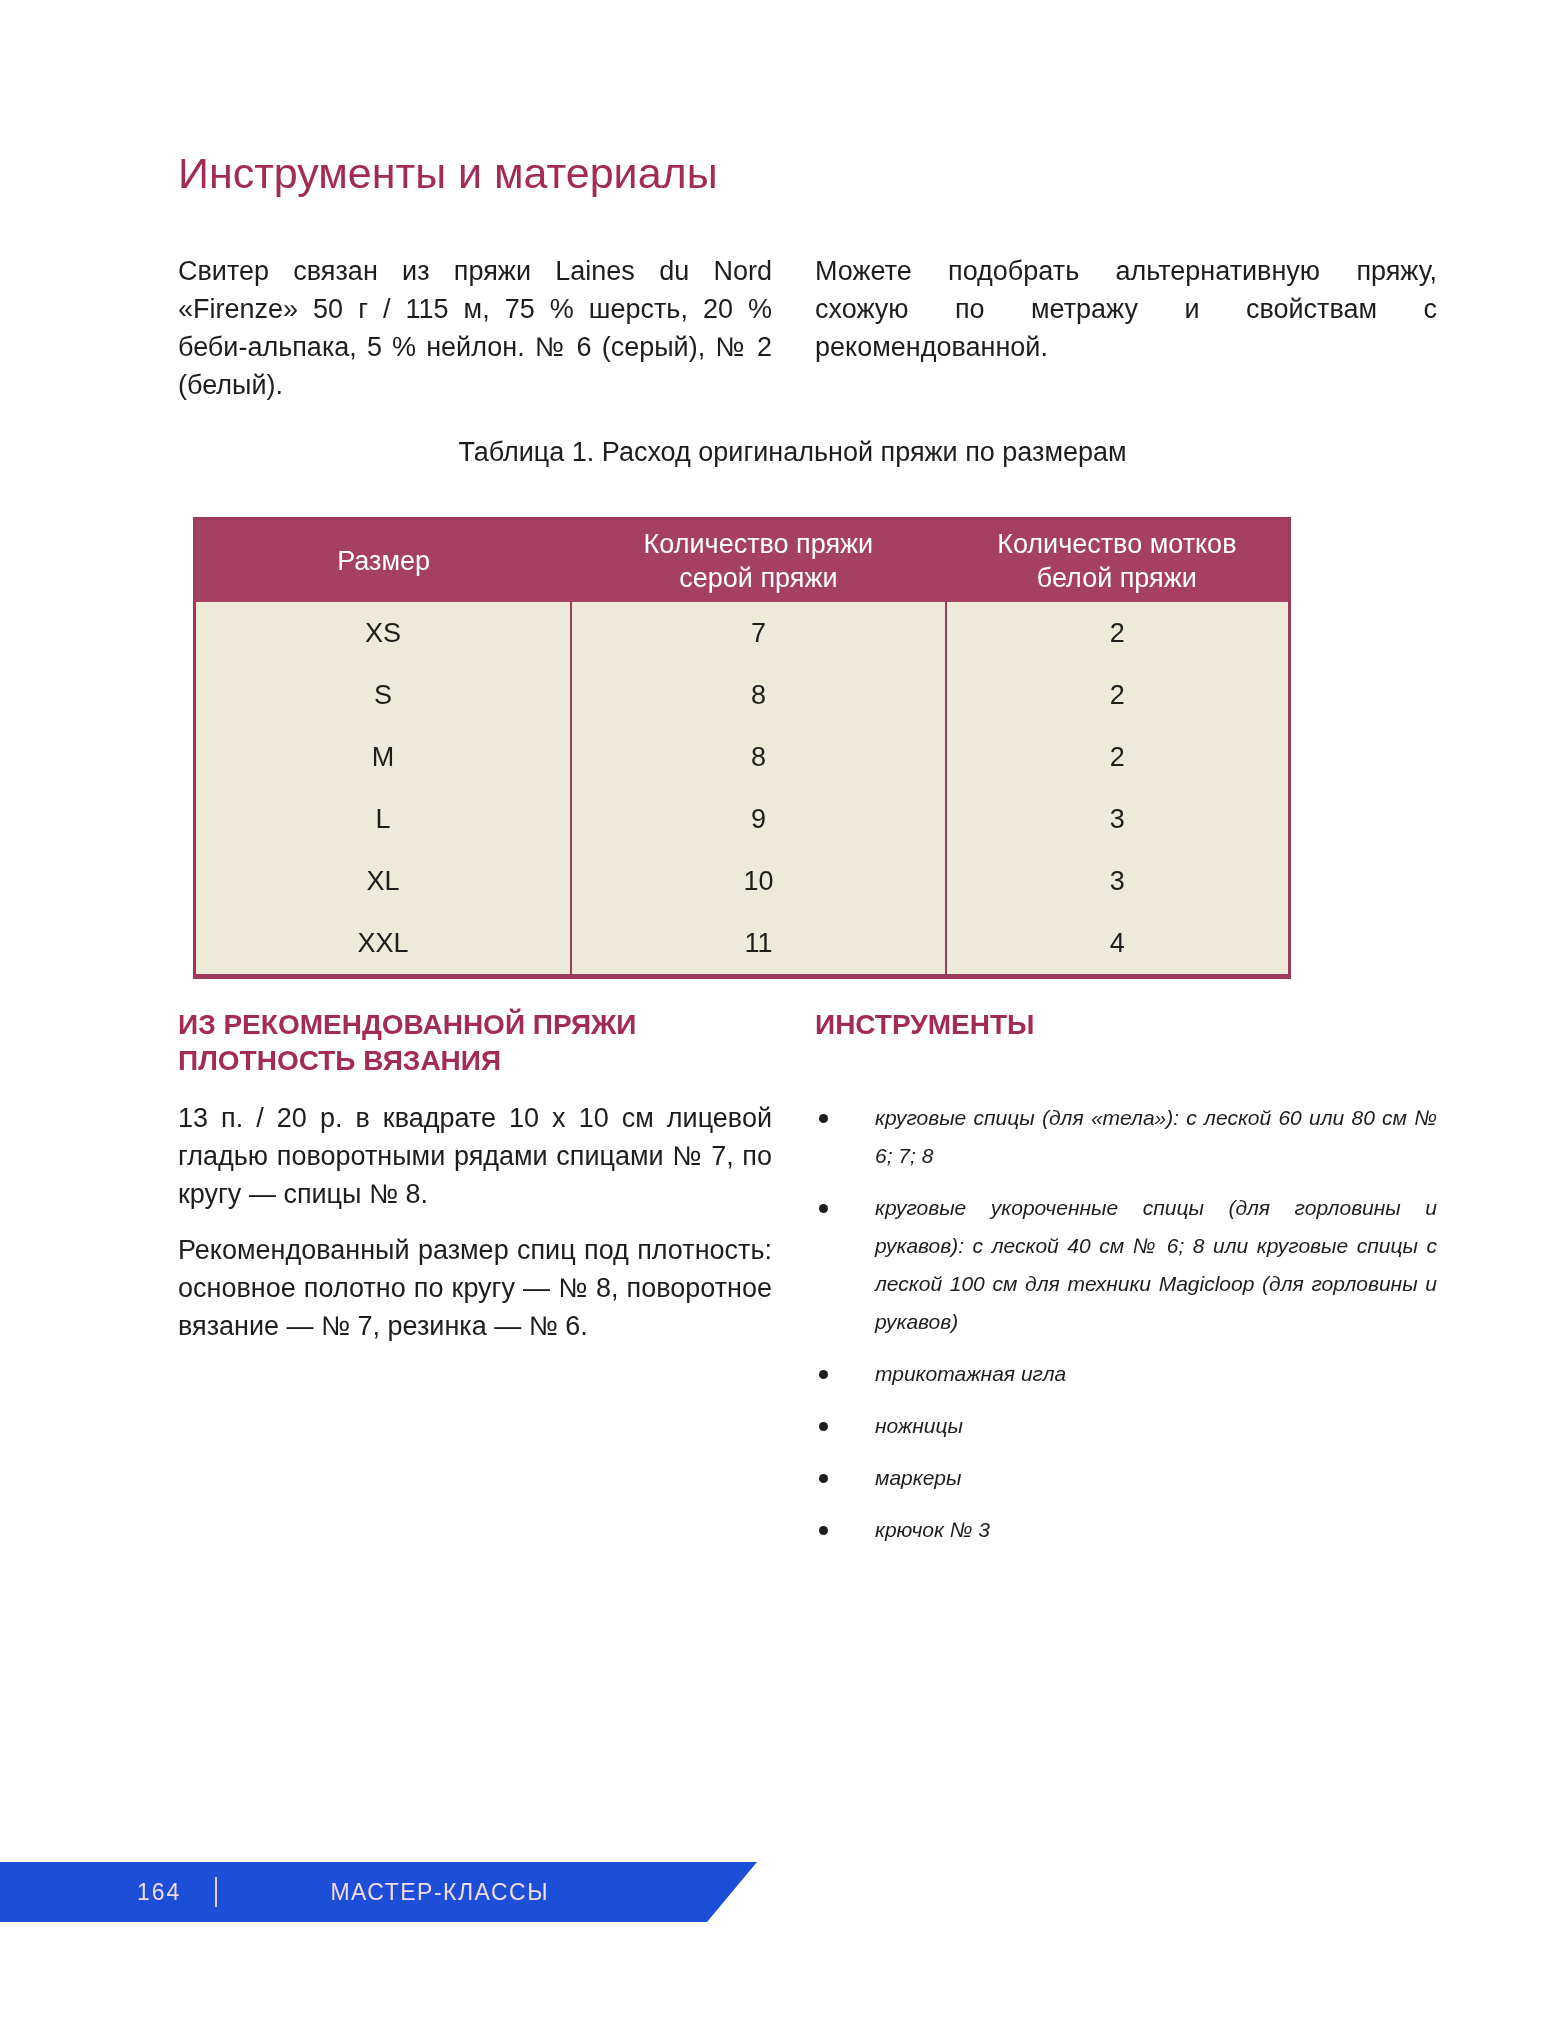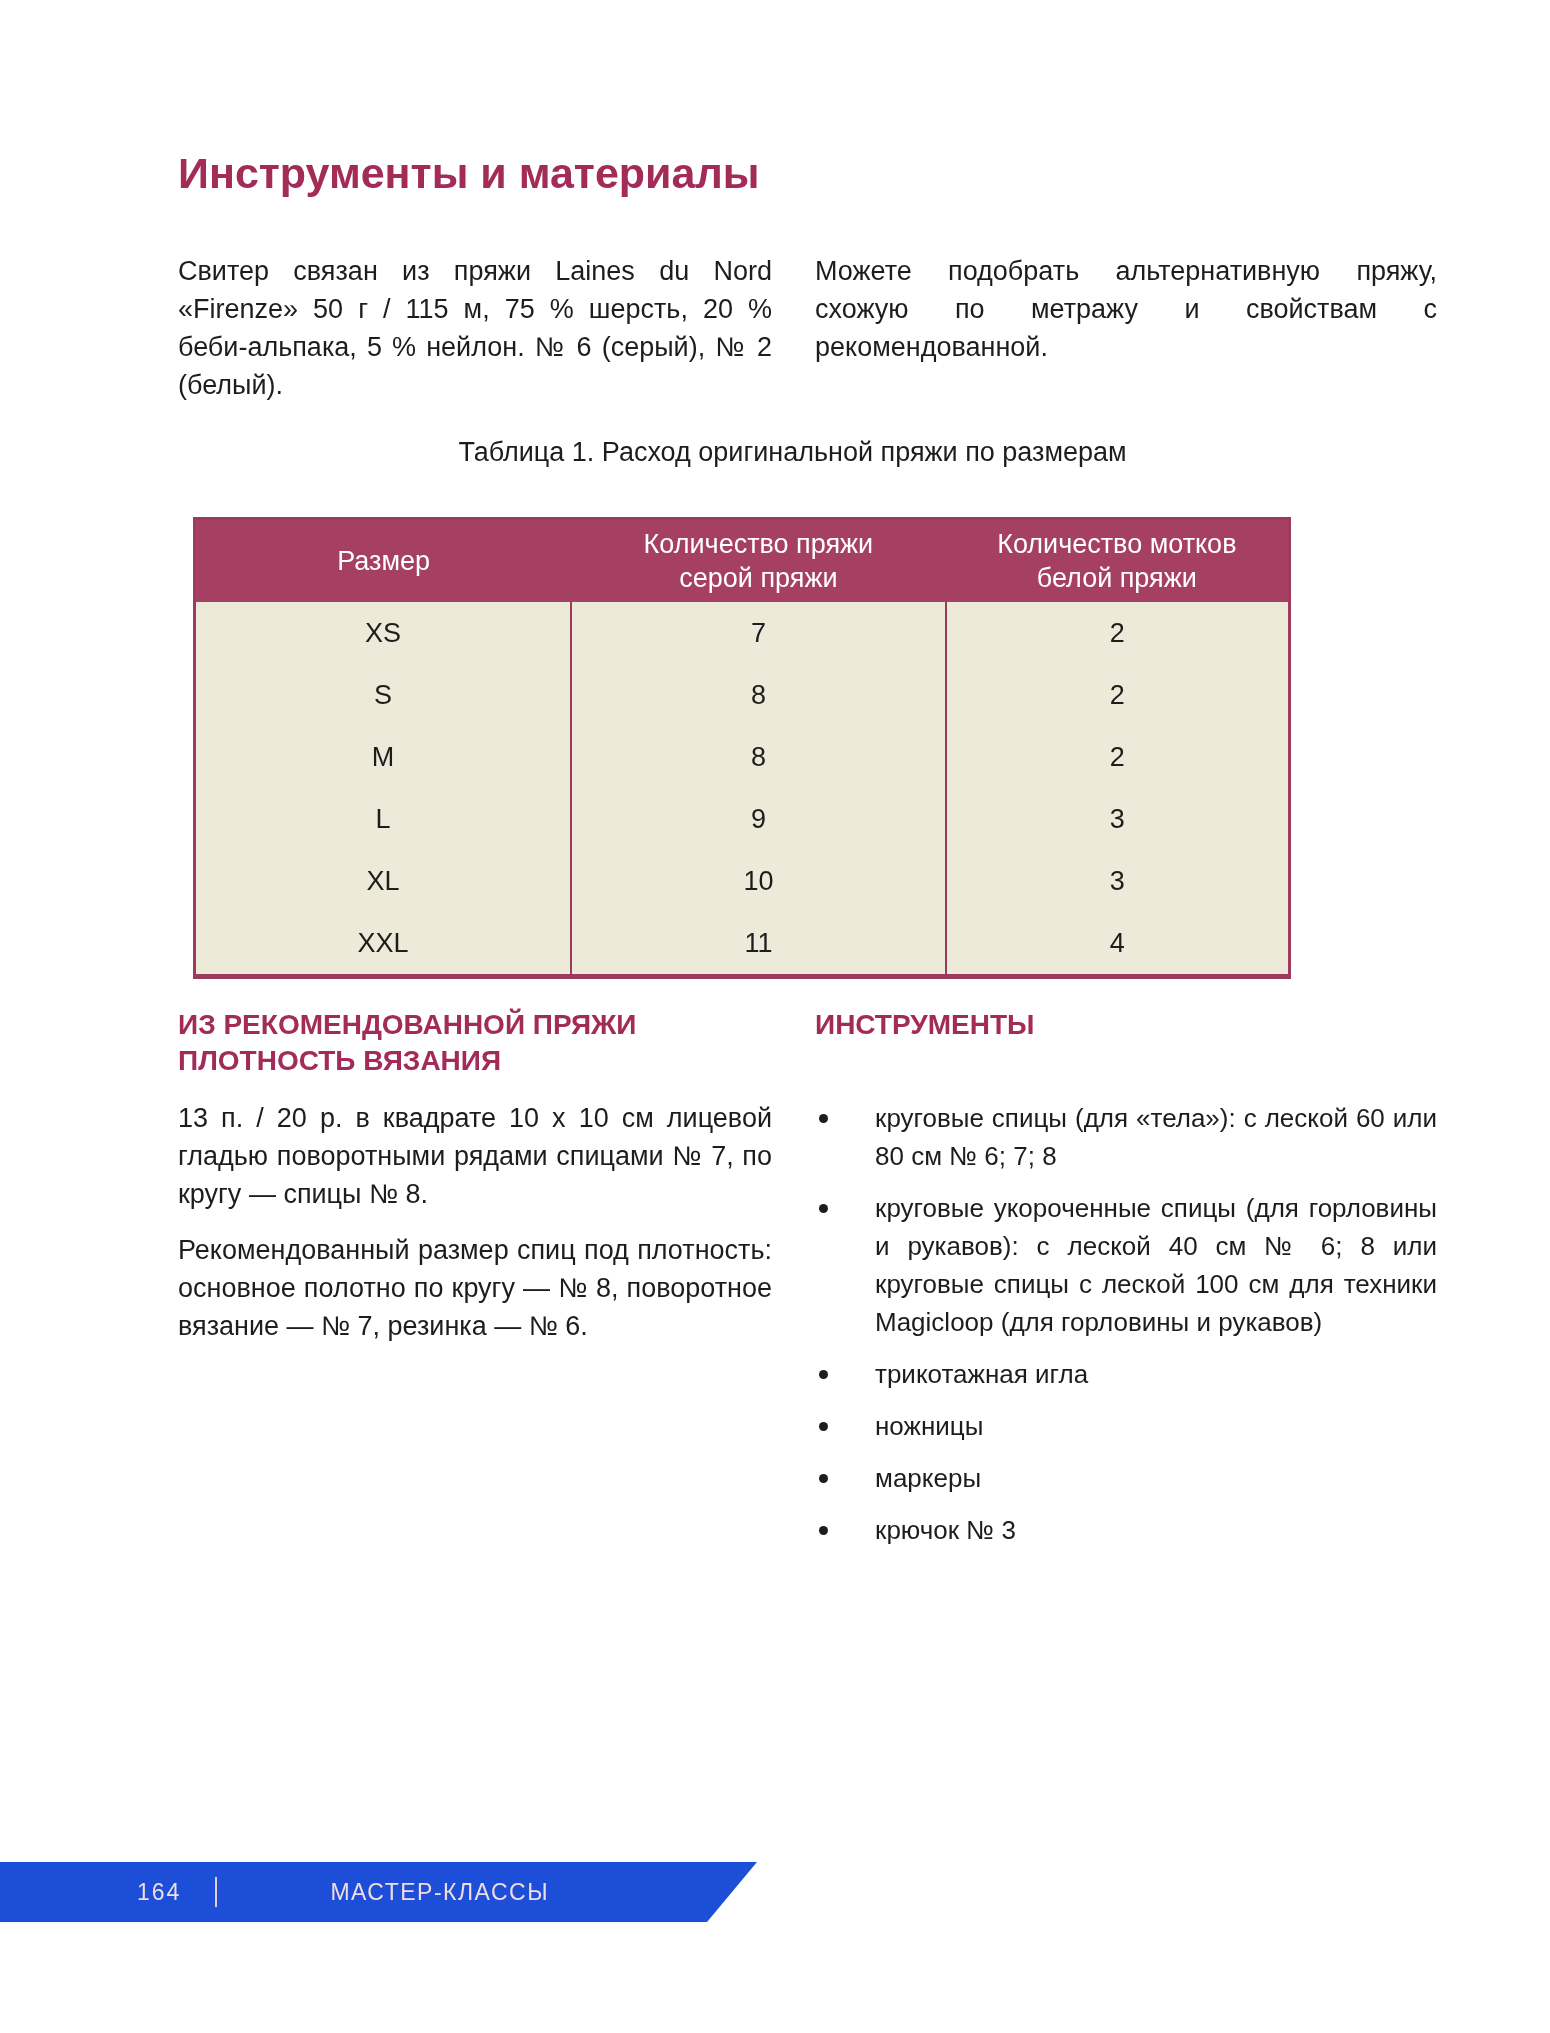--- a/index.html
+++ b/index.html
@@ -13,21 +13,21 @@
   }
   .content {
     position: absolute;
     left: 178px; top: 0;
     width: 1259px;
   }
   h1.page-title {
     margin: 150px 0 0 0;
     font-size: 43px;
     line-height: 46px;
-    font-weight: bold;
+    font-weight: normal;
     color: #a32b57;
   }
   .two-col {
     display: grid;
     grid-template-columns: 594px 622px;
     column-gap: 43px;
   }
   .intro { margin-top: 56px; }
   .body-text {
     font-size: 27px;
@@ -82,24 +82,25 @@
     min-height: 76px;
   }
   .density-col p { margin-bottom: 18px; }
   ul.tools-list {
     list-style: none;
     margin: 0; padding: 0;
   }
   ul.tools-list li {
     position: relative;
     padding-left: 60px;
-    font-size: 26px;
+    font-size: 21px;
     line-height: 38px;
     text-align: justify;
     margin-bottom: 14px;
+    font-style: italic;
   }
   ul.tools-list li .bullet-dot {
     position: absolute;
     left: 4px; top: 15px;
     width: 9px; height: 9px;
     border-radius: 50%;
     background: #1d1d1b;
   }
   .footer-band {
     position: absolute;

